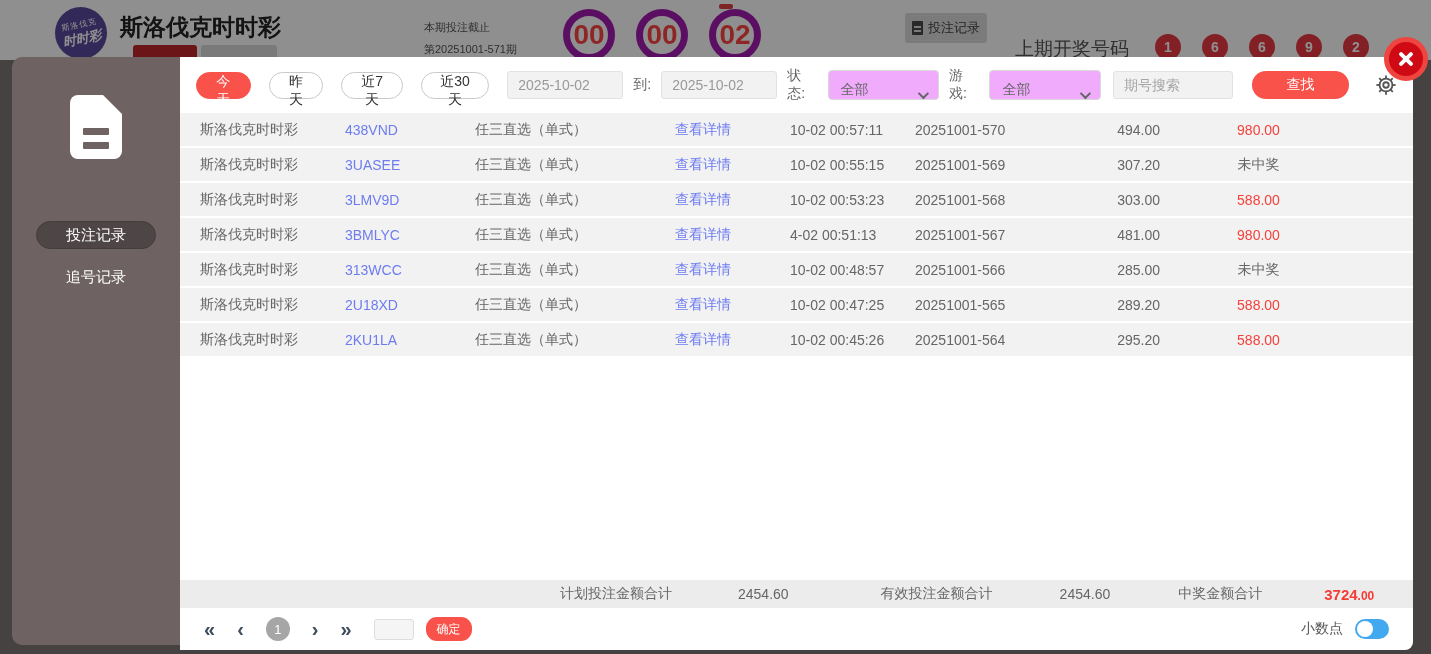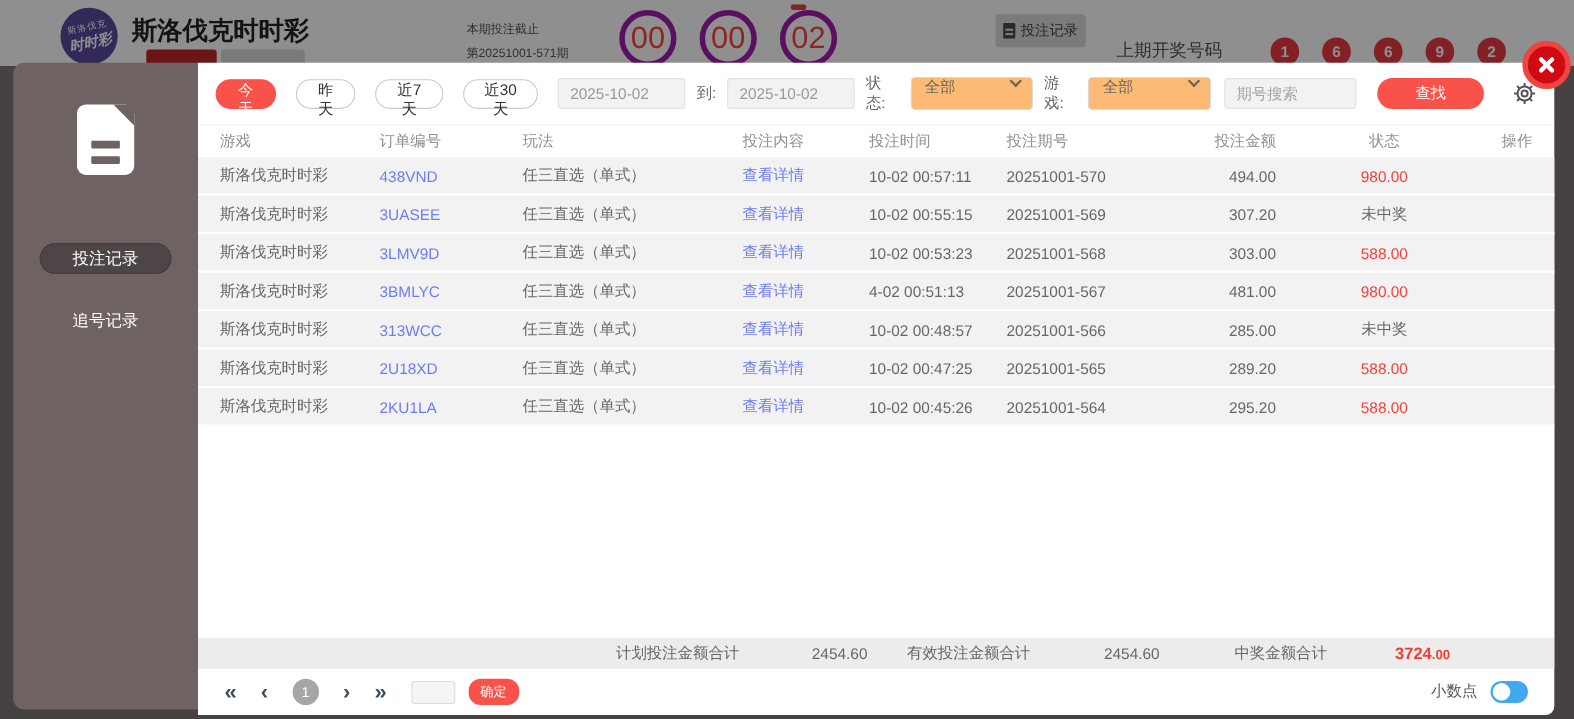--- a/index.html
+++ b/index.html
@@ -17,33 +17,33 @@
   .logo .l2 { font-size:13px; font-weight:bold; font-style:italic; }
 
   .page-title { position:absolute; left:120px; top:12px; font-size:23px; font-weight:bold; color:#222; }
   .stub-btn   { position:absolute; top:45px; height:28px; border-radius:3px 3px 0 0; }
   .stub-red   { left:133px; width:64px; background:#c0272d; }
   .stub-gray  { left:201px; width:76px; background:#d9d9d9; }
 
   .deadline { position:absolute; left:424px; top:16px; font-size:11px; color:#555; line-height:22px; }
 
   .countdown { position:absolute; left:563px; top:9px; display:flex; gap:21px; }
-  .cd-circle { width:52px; height:52px; border-radius:50%; border:5px solid #a21caf;
+  .cd-circle { width:52px; height:52px; border-radius:50%; border:7px solid #a21caf;
                display:flex; align-items:center; justify-content:center;
-               font-size:28px; color:#ff4545; font-weight:400; }
+               font-size:28px; color:#ff4545; font-weight:700; }
   .cd-dash { position:absolute; left:156px; top:-5px; width:14px; height:5px; border-radius:2px; background:#e04040; }
 
   .bet-record-btn { position:absolute; left:905px; top:13px; width:82px; height:30px; background:#dcdcdc;
                     border:none; border-radius:3px; display:flex; align-items:center; justify-content:center;
                     gap:5px; font-size:13px; color:#444; }
   .mini-doc { width:11px; height:14px; background:#4a4a4a; border-radius:1px; position:relative; }
   .mini-doc::before, .mini-doc::after { content:''; position:absolute; left:2px; right:2px; height:2px; background:#dcdcdc; }
   .mini-doc::before { top:5px; } .mini-doc::after { top:9px; }
 
-  .last-draw-label { position:absolute; left:1015px; top:36px; font-size:16px; color:#555; }
+  .last-draw-label { position:absolute; left:1015px; top:36px; font-size:19px; color:#555; }
   .balls { position:absolute; left:1155px; top:34px; display:flex; gap:21px; }
   .ball { width:26px; height:26px; border-radius:50%; background:#e93a42; color:#fff;
           font-size:14px; font-weight:bold; display:flex; align-items:center; justify-content:center; }
 
   .overlay { position:absolute; inset:0; background:rgba(0,0,0,0.44); }
 
   
   .sidebar { position:absolute; left:12px; top:57px; width:168px; height:588px;
              background:#6e6262; border-radius:10px 0 0 10px; }
   .doc-icon { position:relative; width:52px; height:64px; background:#fff; border-radius:8px;
@@ -53,35 +53,35 @@
                     border-color:#6e6262 #6e6262 transparent transparent; }
   .doc-icon .fold::after { content:''; position:absolute; left:-19px; top:2px; width:0; height:0;
                     border-style:solid; border-width:15px 0 0 15px;
                     border-color:transparent transparent transparent #fff; }
   .doc-icon .bar { position:absolute; left:13px; width:26px; height:7px; background:#6e6262; border-radius:1px; }
   .b1 { top:33px; } .b2 { top:47px; }
 
   .side-item { width:120px; margin:0 auto; height:28px; display:flex; align-items:center; justify-content:center;
                color:#fff; font-size:15px; cursor:pointer; }
   .side-item.active { background:#4e4646; border:1px solid #443d3d; border-radius:15px; }
-  .si1 { margin-top:62px; } .si2 { margin-top:28px;align-items:center; }
+  .si1 { margin-top:62px; } .si2 { margin-top:14px;align-items:center; }
 
   
   .modal { position:absolute; left:180px; top:57px; width:1233px; height:593px; background:#fff;
            border-radius:0 8px 8px 0; display:flex; flex-direction:column; }
 
   .filters { height:56px; display:flex; align-items:center; padding:0 16px; flex-shrink:0; }
   .pill { height:27px; padding:0 14px; border-radius:16px; border:1px solid #c9c9c9; background:#fff;
           color:#333; font-size:14px; margin-right:18px; cursor:pointer; }
   .pill.active { background:#f8524a; border-color:#f8524a; color:#fff; }
   .date-input { width:116px; height:28px; background:#f2f2f2; border:1px solid #e2e2e2; border-radius:3px;
                 color:#999; font-size:14px; padding:0 10px; }
   .flt-label { font-size:14px; color:#666; margin:0 10px; }
-  .select { width:116px; height:30px; border:1px solid #d9d9d9; border-radius:4px; background:#fdba74;
-            display:flex; align-items:flex-start; justify-content:space-between; padding:0 12px;
+  .select { width:116px; height:30px; border:1px solid #d9d9d9; border-radius:4px; background:#f0abfc;
+            display:flex; align-items:flex-end; justify-content:space-between; padding:0 12px;
             color:#666; font-size:14px; cursor:pointer; }
   .chev { width:8px; height:8px; border-right:2px solid #666; border-bottom:2px solid #666;
           transform:rotate(45deg) translateY(-2px); }
   .search-input { width:120px; height:28px; background:#f2f2f2; border:1px solid #e2e2e2; border-radius:3px;
                   color:#555; font-size:14px; padding:0 10px; margin-left:12px; }
   .search-input::placeholder { color:#a5a5a5; }
   .find-btn { width:102px; height:28px; border-radius:15px; background:#f8524a; color:#fff; border:none;
               font-size:14px; margin-left:19px; cursor:pointer; }
   .gear { margin-left:26px; cursor:pointer; display:flex; }
 
@@ -91,21 +91,21 @@
   .tr { height:35px; background:#f2f2f2; border-bottom:2px solid #fff; color:#666; }
   .c6 { text-align:right; } .c7 { text-align:center; } .c8 { text-align:right; }
   .link { color:#6d7cf0; cursor:pointer; }
   .win { color:#f4413c; font-weight:500; }
 
   .spacer { flex:1; background:#fff; }
 
   .summary { height:28px; background:#ececec; display:flex; align-items:center; font-size:14px; color:#666;
              flex-shrink:0; }
   .sum-l1 { margin-left:380px; } .sum-v1 { margin-left:66px; }
-  .sum-l2 { margin-left:36px; }  .sum-v2 { margin-left:67px; }
+  .sum-l2 { margin-left:92px; }  .sum-v2 { margin-left:67px; }
   .sum-l3 { margin-left:68px; }  .sum-v3 { margin-left:62px; }
   .sum-win { color:#f43c36; font-weight:bold; font-size:15px; }
   .sum-win .dec { font-size:12px; }
 
   .pagination { height:42px; display:flex; align-items:center; padding:0 24px; flex-shrink:0; }
   .pg-arrow { font-size:20px; font-weight:bold; color:#3f4e5e; margin-right:22px; cursor:pointer; line-height:1; }
   .pg-num { width:24px; height:24px; border-radius:50%; background:#a6a6a6; color:#fff; font-size:13px;
             display:flex; align-items:center; justify-content:center; margin-right:22px; cursor:pointer; }
   .pg-input { width:40px; height:21px; background:#f5f5f5; border:1px solid #ddd; border-radius:3px; margin-right:12px; }
   .confirm-btn { width:46px; height:24px; border-radius:11px; background:#f8524a; color:#fff; border:none;
@@ -213,31 +213,20 @@
           <line x1="1.5" y1="12" x2="5" y2="12"></line>
             <line x1="19" y1="12" x2="22.5" y2="12"></line>
           <line x1="4.6" y1="4.6" x2="7" y2="7"></line>
             <line x1="17" y1="17" x2="19.4" y2="19.4"></line>
           <line x1="19.4" y1="4.6" x2="17" y2="7"></line>
             <line x1="7" y1="17" x2="4.6" y2="19.4"></line>
         </svg>
       </span>
     </div>
 
-    <div class="thead" id="thead-row">
-        <div class="th c0">游戏</div>
-        <div class="th c1">订单编号</div>
-        <div class="th c2">玩法</div>
-        <div class="th c3">投注内容</div>
-        <div class="th c4">投注时间</div>
-        <div class="th c5">投注期号</div>
-        <div class="th c6">投注金额</div>
-        <div class="th c7">状态</div>
-        <div class="th c8">操作</div>
-      </div>
     <div id="tbody">
         <div class="tr">
           <div class="td c0">斯洛伐克时时彩</div>
           <div class="td c1 link">438VND</div>
           <div class="td c2">任三直选（单式）</div>
           <div class="td c3 link">查看详情</div>
           <div class="td c4">10-02 00:57:11</div>
           <div class="td c5">20251001-570</div>
           <div class="td c6">494.00</div>
           <div class="td c7 win">980.00</div>

